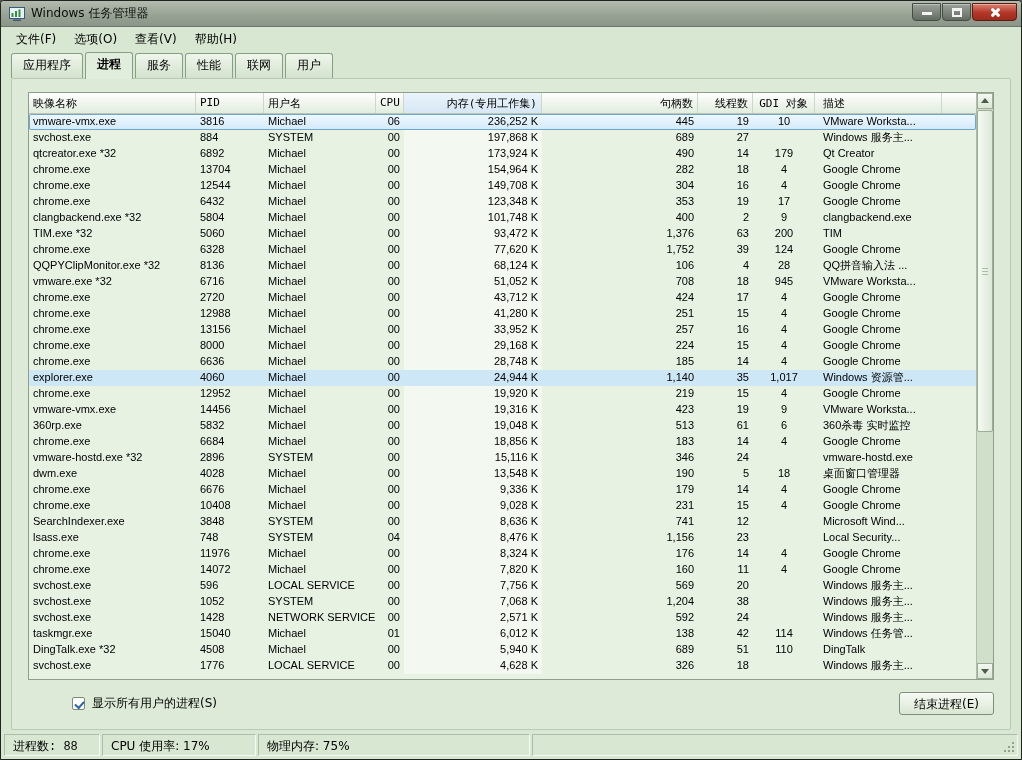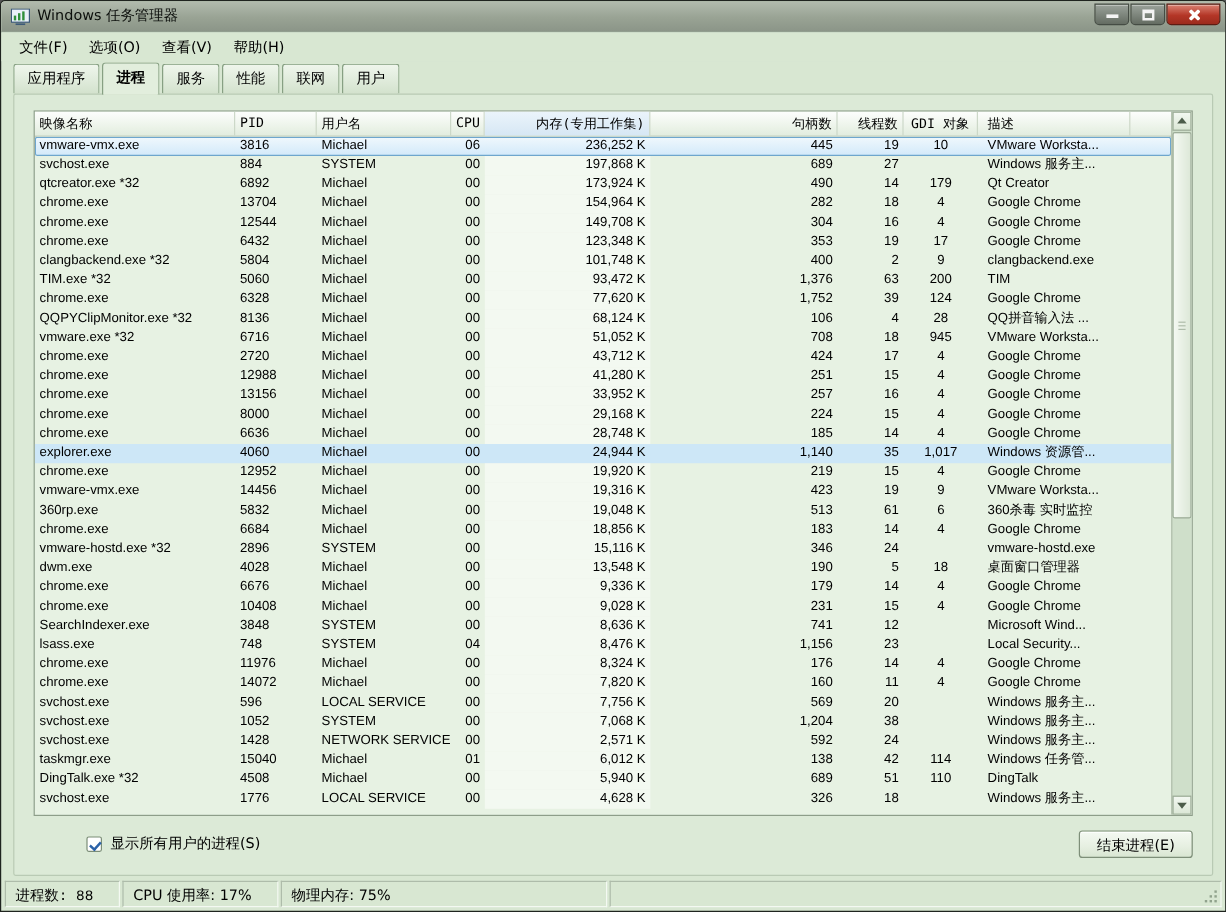--- a/index.html
+++ b/index.html
@@ -115,21 +115,21 @@
     border:1px solid #7e8f79; border-radius:3px;
     background:linear-gradient(#f4f9f2, #e6efe1 60%, #d9e6d2);
     box-shadow:inset 0 1px 0 #fff;
   }
   
   .statusbar { position:absolute; left:3px; right:3px; bottom:3px; height:22px; display:flex; }
   .sb-panel {
     height:100%; padding:3px 8px 0; margin-right:2px; white-space:nowrap; overflow:hidden;
     border:1px solid; border-color:#aebcaa #f4f9f2 #f4f9f2 #aebcaa;
   }
-  .sb-p1 { width:96px;font-family:Liberation Mono, monospace; } .sb-p2 { width:130px; } .sb-p3 { width:272px; }
+  .sb-p1 { width:96px;font-family:Liberation Mono, monospace; } .sb-p2 { width:154px; } .sb-p3 { width:272px; }
   .sb-p4 { flex:1; margin-right:0; position:relative; }
   .grip { position:absolute; right:2px; bottom:2px; width:13px; height:13px; }
   .grip::before {
     content:""; position:absolute; right:1px; bottom:1px; width:2px; height:2px; background:#90a28c;
     box-shadow:-4px 0 #90a28c, -8px 0 #90a28c, 0 -4px #90a28c, -4px -4px #90a28c, 0 -8px #90a28c;
   }
 </style>
 </head>
 <body>
 

